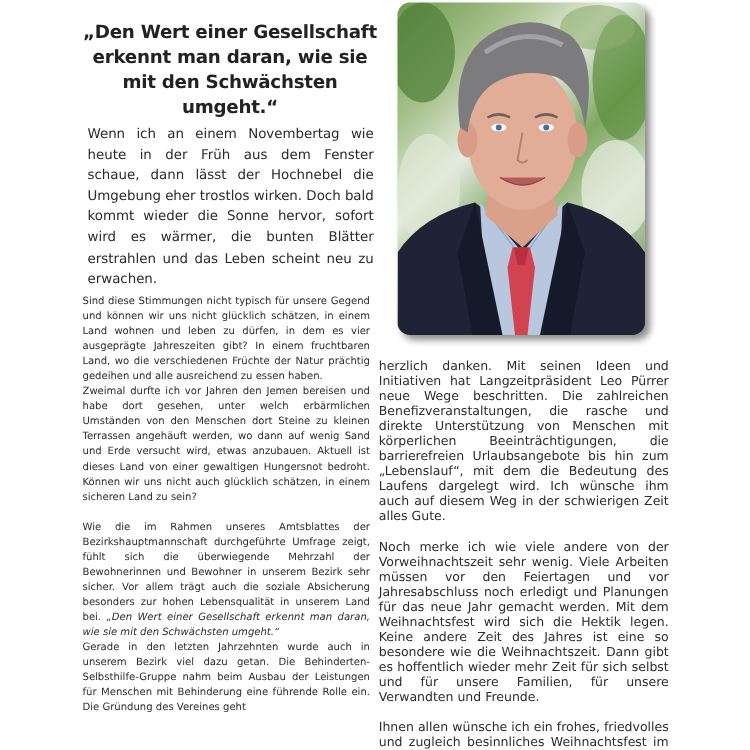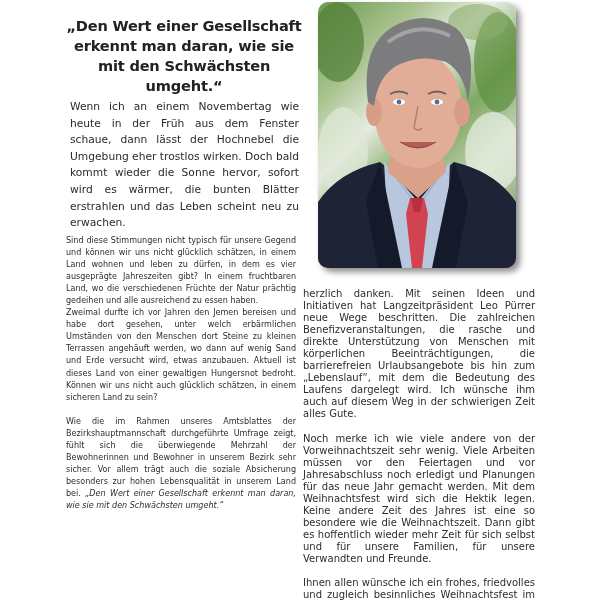--- a/index.html
+++ b/index.html
@@ -89,20 +89,21 @@
 
     <path d="M82 140 Q100 152 118 140" fill="#b35d5a" stroke="#8f4443" stroke-width="1"></path>
   </svg>
 </div>
 
 <div class="col-left">
   <p>Sind diese Stimmungen nicht typisch für unsere Gegend und können wir uns nicht glücklich schätzen, in einem Land wohnen und leben zu dürfen, in dem es vier ausgeprägte Jahreszeiten gibt? In einem fruchtbaren Land, wo die verschiedenen Früchte der Natur prächtig gedeihen und alle ausreichend zu essen haben.</p>
   <p>Zweimal durfte ich vor Jahren den Jemen bereisen und habe dort gesehen, unter welch erbärmlichen Umständen von den Menschen dort Steine zu kleinen Terrassen angehäuft werden, wo dann auf wenig Sand und Erde versucht wird, etwas anzubauen. Aktuell ist dieses Land von einer gewaltigen Hungersnot bedroht. Können wir uns nicht auch glücklich schätzen, in einem sicheren Land zu sein?</p>
   <div class="gap"></div>
   <p><span>Wie die im Rahmen unseres Amtsblattes der Bezirkshauptmannschaft durchgeführte Umfrage zeigt, fühlt sich die überwiegende Mehrzahl der Bewohnerinnen und Bewohner in unserem Bezirk sehr sicher. Vor allem trägt auch die soziale Absicherung besonders zur hohen Lebensqualität in unserem Land bei. </span><span class="italic">„Den Wert einer Gesellschaft erkennt man daran, wie sie mit den Schwächsten umgeht.“</span></p>
+  <p>Gerade in den letzten Jahrzehnten wurde auch in unserem Bezirk viel dazu getan. Die Behinderten-Selbsthilfe-Gruppe nahm beim Ausbau der Leistungen für Menschen mit Behinderung eine führende Rolle ein. Die Gründung des Vereines geht</p>
 </div>
 
 <div class="col-right">
   <p>herzlich danken. Mit seinen Ideen und Initiativen hat Langzeitpräsident Leo Pürrer neue Wege beschritten. Die zahlreichen Benefizveranstaltungen, die rasche und direkte Unterstützung von Menschen mit körperlichen Beeinträchtigungen, die barrierefreien Urlaubsangebote bis hin zum „Lebenslauf“, mit dem die Bedeutung des Laufens dargelegt wird. Ich wünsche ihm auch auf diesem Weg in der schwierigen Zeit alles Gute.</p>
   <div class="gap"></div>
   <p>Noch merke ich wie viele andere von der Vorweihnachtszeit sehr wenig. Viele Arbeiten müssen vor den Feiertagen und vor Jahresabschluss noch erledigt und Planungen für das neue Jahr gemacht werden. Mit dem Weihnachtsfest wird sich die Hektik legen. Keine andere Zeit des Jahres ist eine so besondere wie die Weihnachtszeit. Dann gibt es hoffentlich wieder mehr Zeit für sich selbst und für unsere Familien, für unsere Verwandten und Freunde.</p>
   <div class="gap"></div>
   <p>Ihnen allen wünsche ich ein frohes, friedvolles und zugleich besinnliches Weihnachtsfest im Kreise Ihrer Lieben und weiterhin viel Glück und Erfolg, Freude und Zufriedenheit bei bester Gesundheit.</p>
 </div>
 

